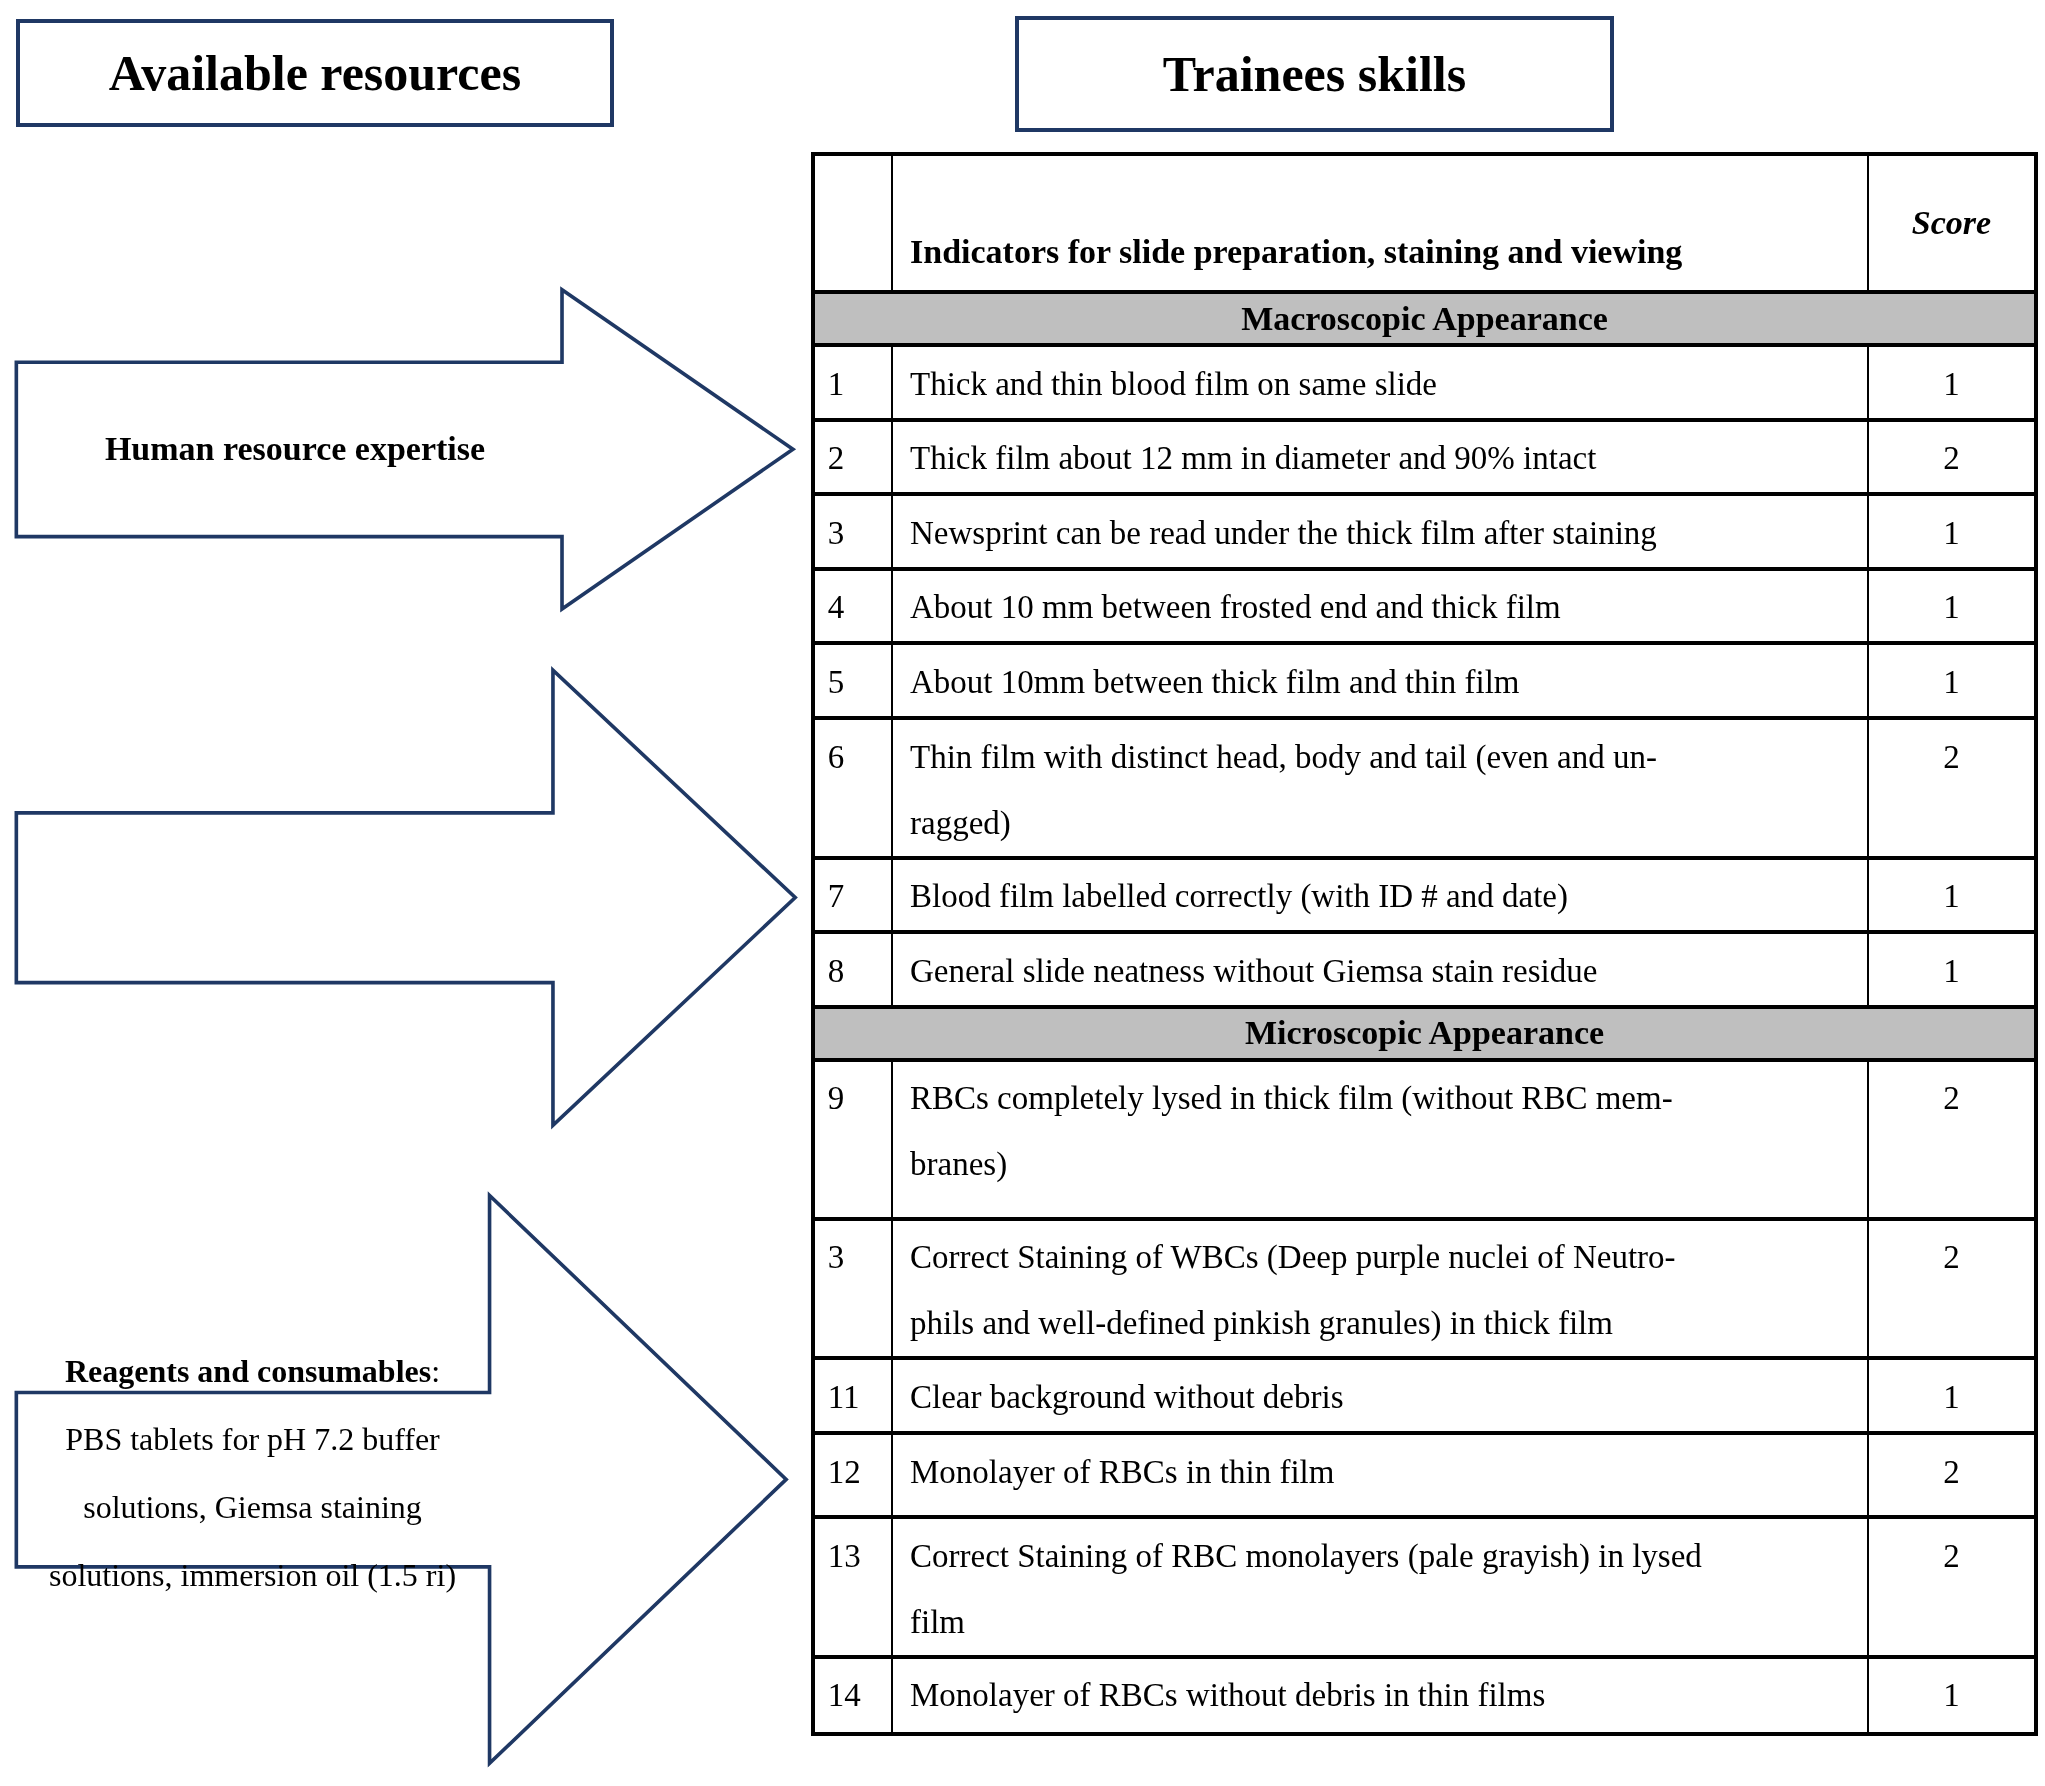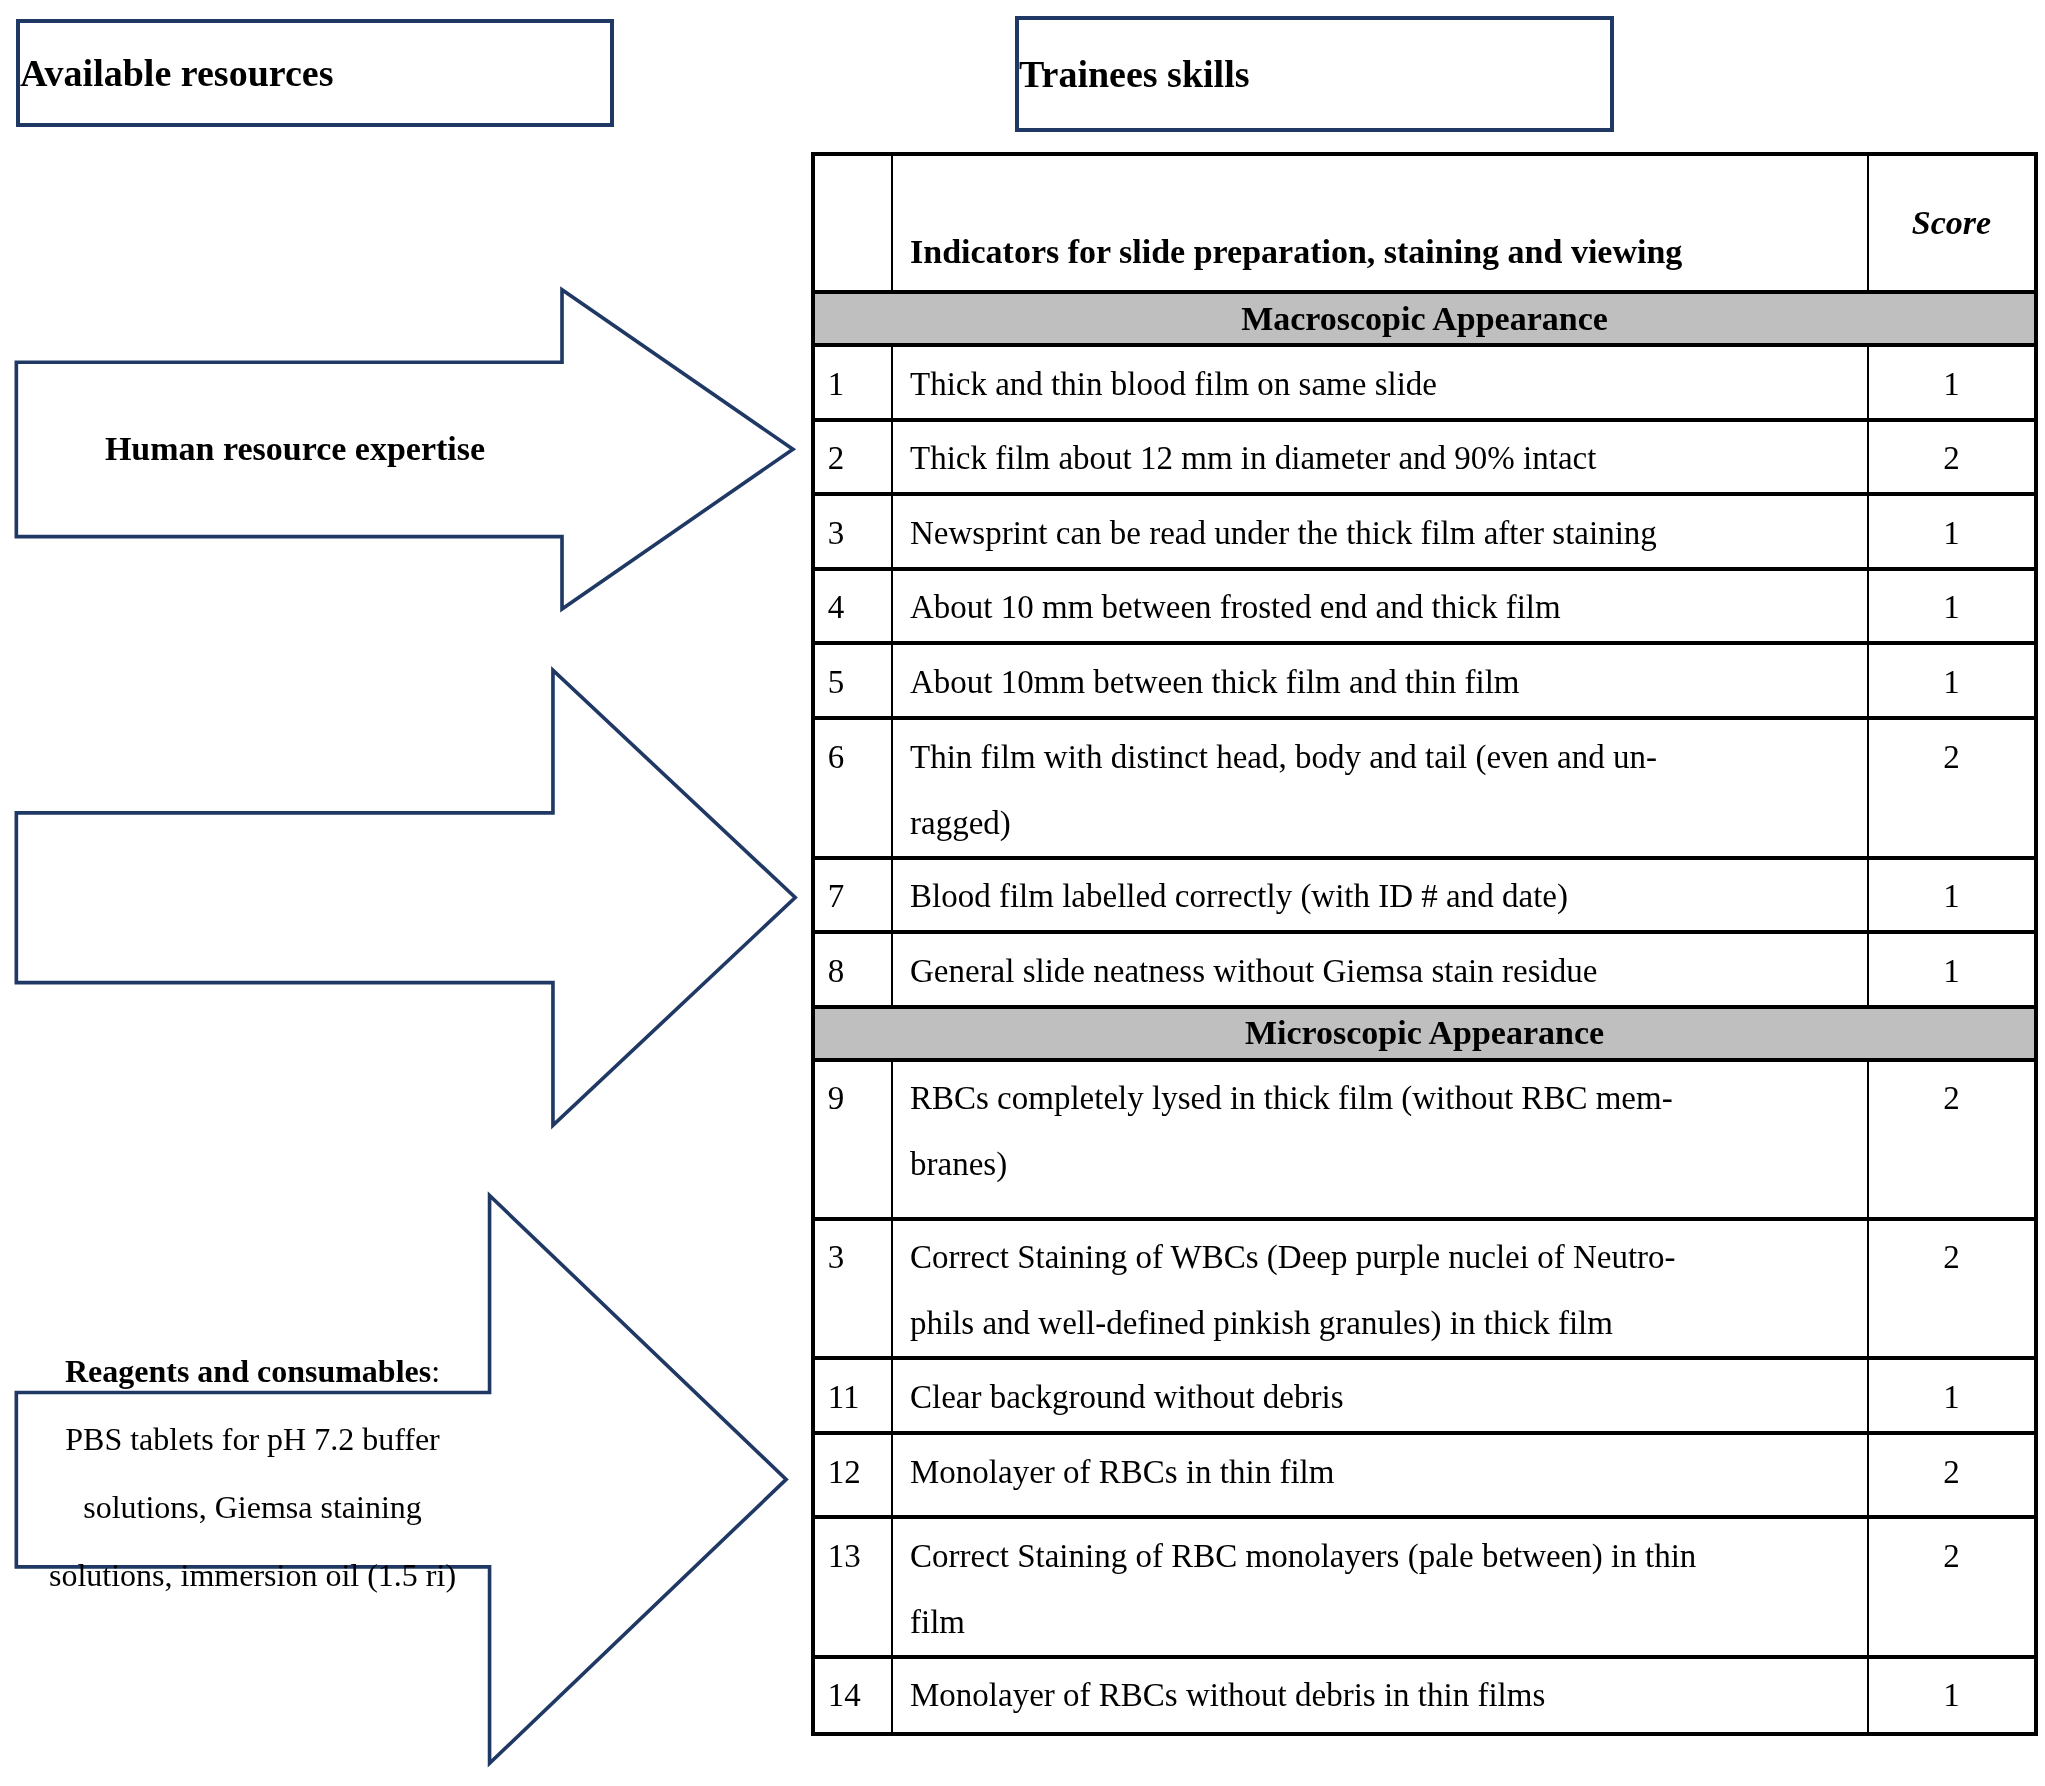--- a/index.html
+++ b/index.html
@@ -15,22 +15,22 @@
     font-family:"Liberation Serif","DejaVu Serif",serif;
     color:#000;
     overflow:hidden;
   }
   .arrow-svg{position:absolute;left:0;top:0;z-index:0;}
   .arrow-shape{fill:none;stroke:var(--navy);stroke-width:8;stroke-linejoin:miter;}
   .title-box{
     position:absolute;z-index:2;
     border:4.5px solid var(--navy);
     box-sizing:border-box;
-    display:flex;align-items:center;
-    font-weight:bold;font-size:38px;
+    display:flex;align-items:center;justify-content:center;
+    font-weight:bold;font-size:50px;
     background:#fff;
     font-family:Liberation Serif, serif;
   }
   #box-available{left:16px;top:19px;width:598px;height:108px;}
   #box-trainees{left:1015px;top:16px;width:599px;height:116px;}
   .arrow-label{
     position:absolute;z-index:2;
     display:flex;align-items:center;justify-content:center;
     text-align:center;
     font-size:32px;line-height:1.97;
@@ -173,21 +173,21 @@
             <td class="cell-ind">Clear background without debris</td>
             <td class="cell-score">1</td>
           </tr>
           <tr style="height: 84px;">
             <td class="cell-num">12</td>
             <td class="cell-ind">Monolayer of RBCs in thin film</td>
             <td class="cell-score">2</td>
           </tr>
           <tr style="height: 120px;">
             <td class="cell-num">13</td>
-            <td class="cell-ind">Correct Staining of RBC monolayers (pale between) in thin
+            <td class="cell-ind">Correct Staining of RBC monolayers (pale grayish) in lysed
 film</td>
             <td class="cell-score">2</td>
           </tr>
           <tr style="height: 77px;">
             <td class="cell-num">14</td>
             <td class="cell-ind">Monolayer of RBCs without debris in thin films</td>
             <td class="cell-score">1</td>
           </tr>
         </tbody>
     </table>

